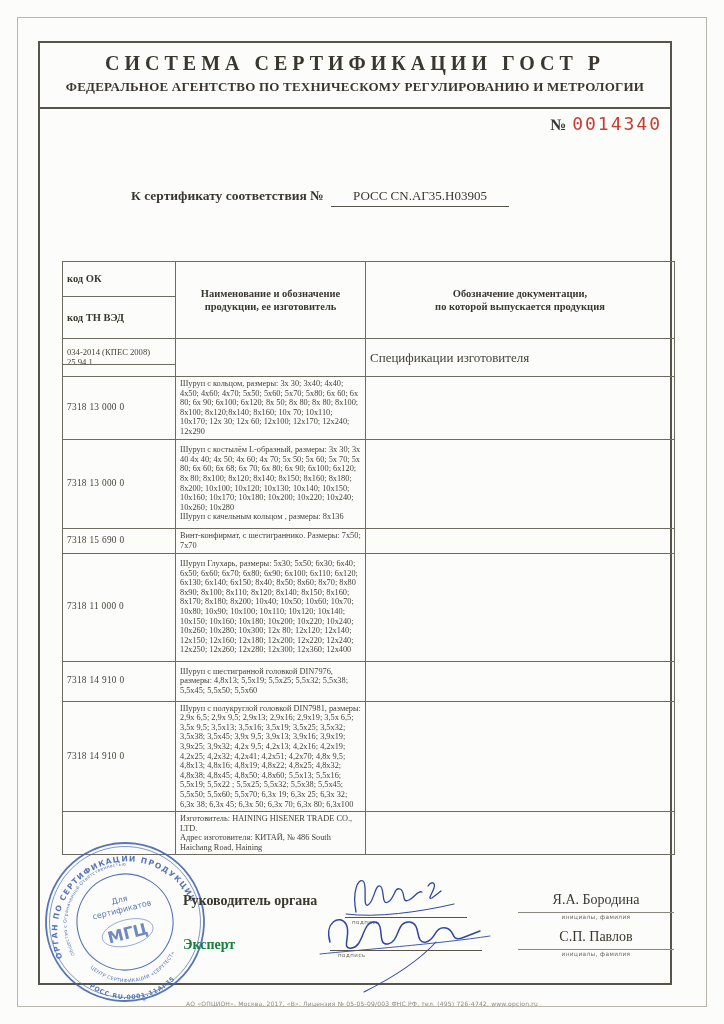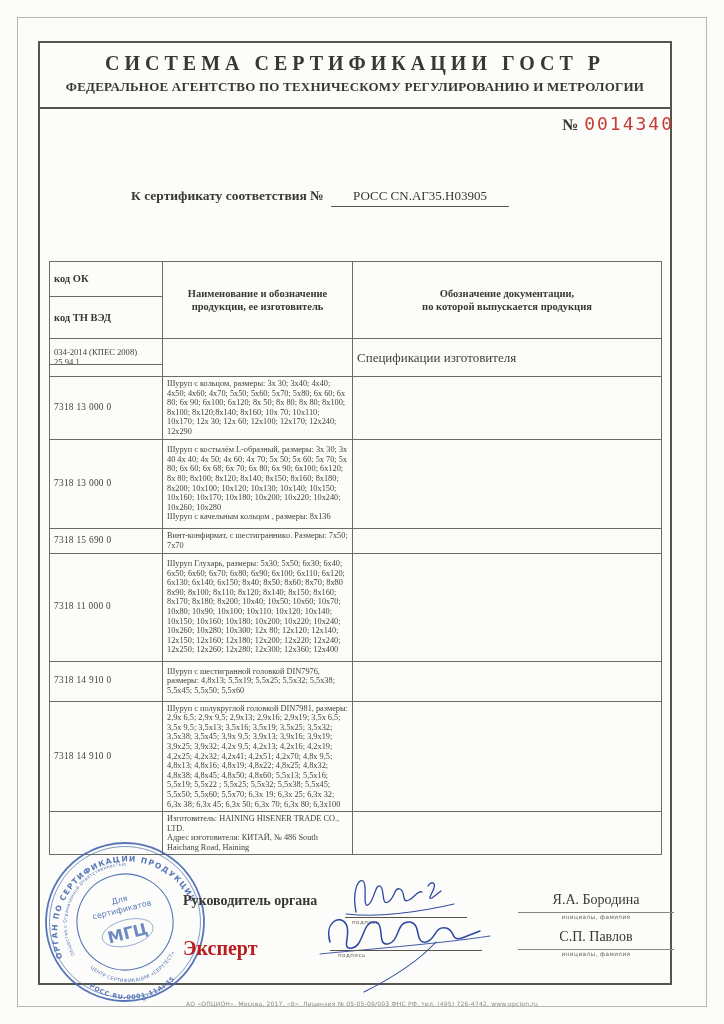--- a/index.html
+++ b/index.html
@@ -27,21 +27,21 @@
     text-align:center;
   }
   .doc-header .line1 {
     font-size:20px; font-weight:bold; letter-spacing:5px; margin-top:11px;
     color:#39372f;
   }
   .doc-header .line2 {
     font-size:13px; font-weight:bold; letter-spacing:0.2px; margin-top:4px;
     color:#39372f;
   }
-  .form-number { position:absolute; top:113px; right:50px; white-space:nowrap; }
+  .form-number { position:absolute; top:113px; right:62px; white-space:nowrap; }
   .form-number .no-sign { font-size:16px; font-weight:bold; color:#3b3933; margin-right:6px; }
   .form-number .digits {
     font-family:"DejaVu Sans Mono", monospace;
     font-size:18px; color:#c53e33; letter-spacing:2px; font-weight:400;
   }
   .doc-title {
     position:absolute; top:147px; left:0; width:724px; text-align:center;
     font-size:21px; font-weight:bold; letter-spacing:3px; color:#39372f;
   }
   .cert-line {
@@ -51,38 +51,38 @@
   .cert-line .cert-value {
     display:inline-block; font-weight:normal; font-size:13px;
     border-bottom:1px solid #57544c; padding:0 22px 2px 22px; margin-left:4px;
   }
   .subtitle {
     position:absolute; top:220px; left:0; width:724px; text-align:center;
     font-size:13px; font-weight:bold; line-height:17px; color:#39372f;
     white-space:pre-line;
   }
   table.products {
-    position:absolute; left:49px; top:261px; width:612px;
+    position:absolute; left:62px; top:261px; width:612px;
     border-collapse:collapse; table-layout:fixed;
     font-size:8.3px; line-height:9.6px; color:#45423a;
   }
   table.products td { border:1px solid #6e6b61; padding:2px 4px; vertical-align:middle; }
   td.hdr { font-size:10.5px; line-height:13px; font-weight:bold; text-align:center; white-space:pre-line; color:#39372f; }
   td.hdr-code { font-size:10.5px; font-weight:bold; text-align:left; padding-left:6px; color:#39372f; }
   td.code-cell { font-size:9.3px; letter-spacing:0.3px; padding-left:5px; white-space:nowrap; }
   td.name-cell { white-space:pre-line; text-align:left; }
   td.doc-cell  { font-size:13px; padding-left:6px; white-space:pre-line; }
   td.r1-code { vertical-align:top; position:relative; white-space:pre-line; font-size:8.6px;font-family:Liberation Serif, serif; }
   .r1-subline { position:absolute; left:-1px; right:-1px; top:25px; border-top:1px solid #6e6b61; }
 
   .stamp-wrap { position:absolute; left:40px; top:836px; width:170px; height:172px; transform:rotate(-14deg); opacity:0.88; }
   .stamp-wrap svg { display:block; }
 
   .role-1 { position:absolute; left:183px; top:893px; font-size:14px; font-weight:bold; color:#39372f; }
-  .role-2 { position:absolute; left:183px; top:937px; font-size:20px; font-weight:bold; color:#b91c1c; }
+  .role-2 { position:absolute; left:183px; top:937px; font-size:14px; font-weight:bold; color:#15803d; }
 
   .sig-svg-1 { position:absolute; left:342px; top:872px; }
   .sig-svg-2 { position:absolute; left:318px; top:908px; }
   .sig-line-1 { position:absolute; left:345px; top:917px; width:122px; border-top:1px solid #57544c; }
   .sig-line-2 { position:absolute; left:330px; top:950px; width:152px; border-top:1px solid #57544c; }
   .sig-cap-1 { position:absolute; left:352px; top:919px; font-family:"DejaVu Sans",sans-serif; font-size:5.5px; color:#6a675f; letter-spacing:0.5px; }
   .sig-cap-2 { position:absolute; left:338px; top:952px; font-family:"DejaVu Sans",sans-serif; font-size:5.5px; color:#6a675f; letter-spacing:0.5px; }
 
   .name-1 { position:absolute; left:520px; top:892px; width:152px; text-align:center; font-size:14px; color:#39372f; }
   .name-2 { position:absolute; left:520px; top:929px; width:152px; text-align:center; font-size:14px; color:#39372f; }

